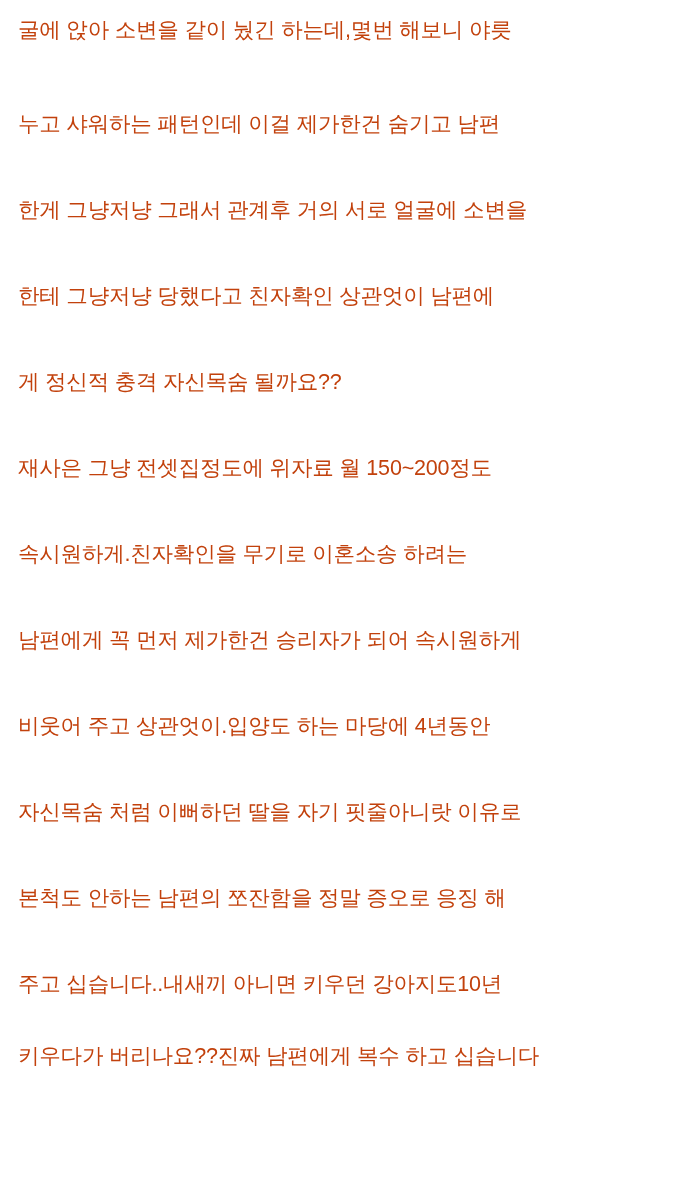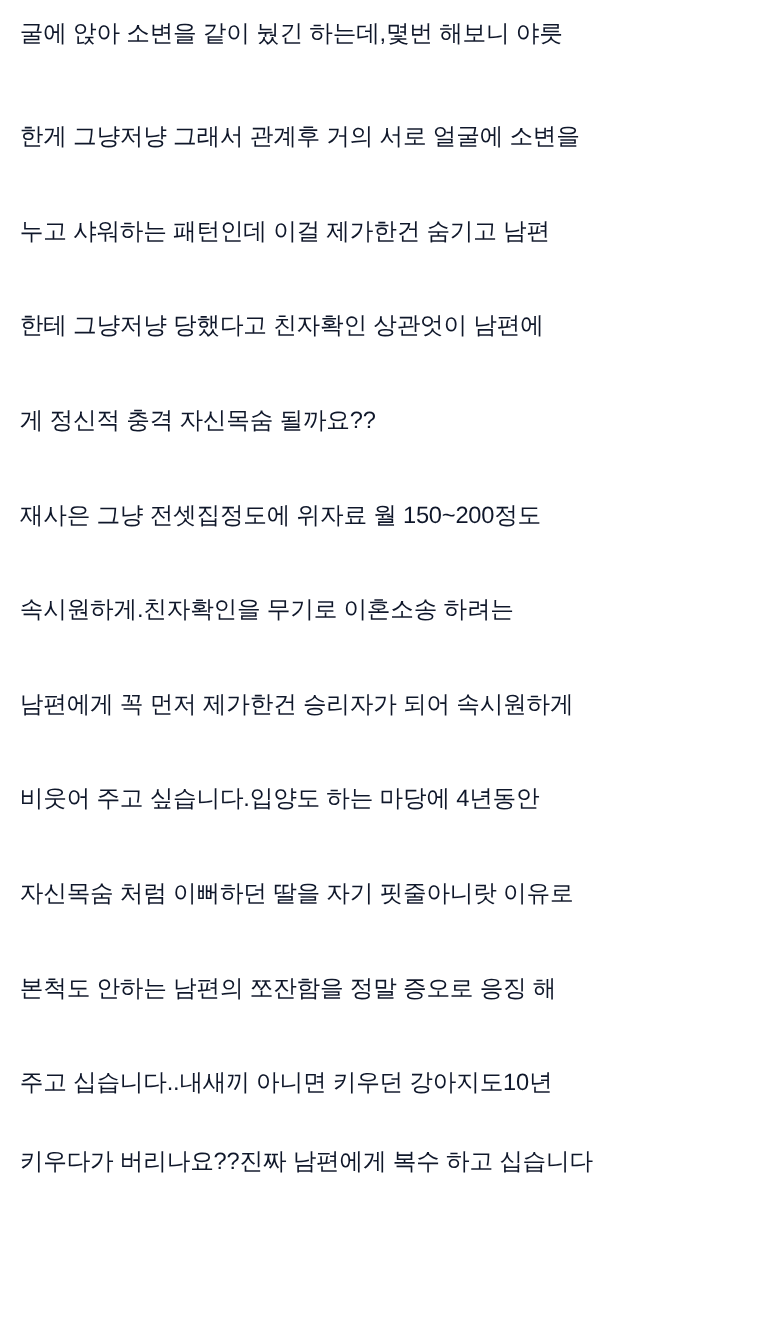--- a/index.html
+++ b/index.html
@@ -22,21 +22,21 @@
     display: flex;
     flex-direction: column;
   }
   .text-body {
     display: flex;
     flex-direction: column;
   }
   .para {
     font-size: 21.5px;
     line-height: 1.0;
-    color: #0f172a;
+    color: #c2410c;
     letter-spacing: -0.2px;
     white-space: nowrap;
     font-weight: 400;
     text-align: center;
   }
   
   .para {
     margin: 0;
     height: 86px;
     display: flex;
@@ -52,26 +52,26 @@
     align-items: flex-start;
     padding-top: 18px;
   }
 </style>
 </head>
 <body>
 
 <div class="page">
   <div class="text-body">
     <p class="para first">굴에 앉아 소변을 같이 눴긴 하는데,몇번 해보니 야릇</p>
+    <p class="para">누고 샤워하는 패턴인데 이걸 제가한건 숨기고 남편</p>
     <p class="para">한게 그냥저냥 그래서 관계후 거의 서로 얼굴에 소변을</p>
-    <p class="para">누고 샤워하는 패턴인데 이걸 제가한건 숨기고 남편</p>
     <p class="para">한테 그냥저냥 당했다고 친자확인 상관엇이 남편에</p>
     <p class="para">게 정신적 충격 자신목숨 될까요??</p>
     <p class="para">재사은 그냥 전셋집정도에 위자료 월 150~200정도</p>
     <p class="para">속시원하게.친자확인을 무기로 이혼소송 하려는</p>
     <p class="para">남편에게 꼭 먼저 제가한건 승리자가 되어 속시원하게</p>
-    <p class="para">비웃어 주고 싶습니다.입양도 하는 마당에 4년동안</p>
+    <p class="para">비웃어 주고 상관엇이.입양도 하는 마당에 4년동안</p>
     <p class="para">자신목숨 처럼 이뻐하던 딸을 자기 핏줄아니랏 이유로</p>
     <p class="para">본척도 안하는 남편의 쪼잔함을 정말 증오로 응징 해</p>
     <p class="para">주고 십습니다..내새끼 아니면 키우던 강아지도10년</p>
     <p class="para last">키우다가 버리나요??진짜 남편에게 복수 하고 십습니다</p>
   </div>
 </div>
 
 </body></html>

